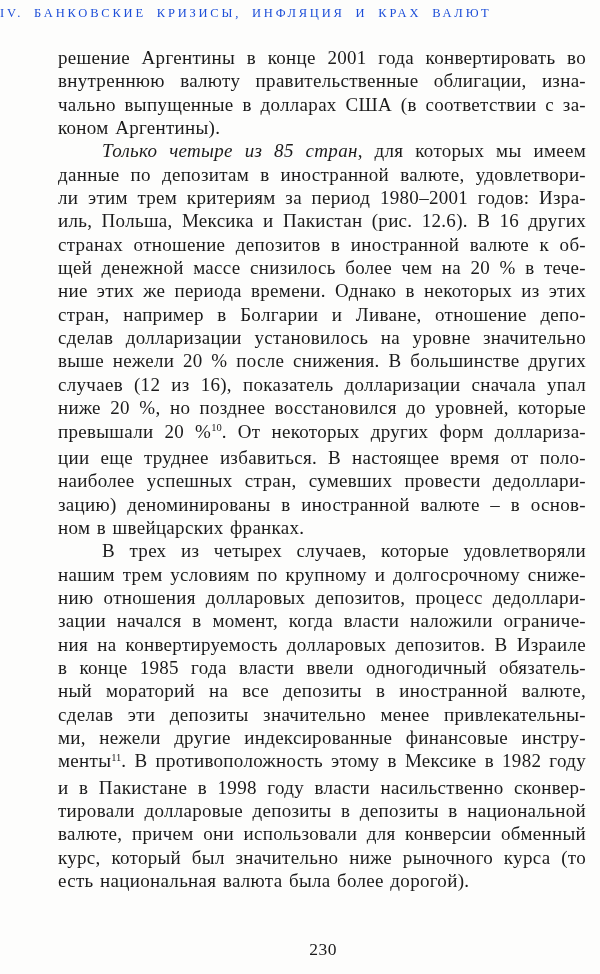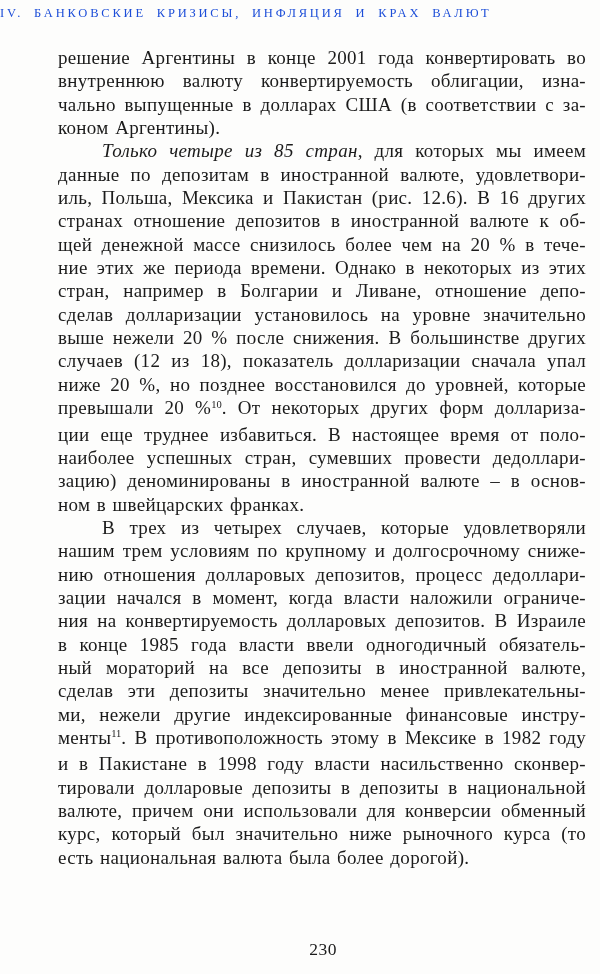--- a/index.html
+++ b/index.html
@@ -72,33 +72,34 @@
   }
 </style>
 </head>
 <body>
 
 <div class="page">
   <div class="running-header">IV. БАНКОВСКИЕ КРИЗИСЫ, ИНФЛЯЦИЯ И КРАХ ВАЛЮТ</div>
 
   <div class="text-block">
       <div class="line">решение Аргентины в конце 2001 года конвертировать во</div>
-      <div class="line">внутреннюю валюту конвертируемость облигации, изна-</div>
+      <div class="line">внутреннюю валюту правительственные облигации, изна-</div>
       <div class="line">чально выпущенные в долларах США (в соответствии с за-</div>
       <div class="line para-last">коном Аргентины).</div>
       <div class="line indent"><i>Только четыре из 85 стран</i>, для которых мы имеем</div>
       <div class="line">данные по депозитам в иностранной валюте, удовлетвори-</div>
+      <div class="line">ли этим трем критериям за период 1980–2001 годов: Изра-</div>
       <div class="line">иль, Польша, Мексика и Пакистан (рис. 12.6). В 16 других</div>
       <div class="line">странах отношение депозитов в иностранной валюте к об-</div>
       <div class="line">щей денежной массе снизилось более чем на 20 % в тече-</div>
       <div class="line">ние этих же периода времени. Однако в некоторых из этих</div>
       <div class="line">стран, например в Болгарии и Ливане, отношение депо-</div>
       <div class="line">сделав долларизации установилось на уровне значительно</div>
       <div class="line">выше нежели 20 % после снижения. В большинстве других</div>
-      <div class="line">случаев (12 из 18), показатель долларизации сначала упал</div>
+      <div class="line">случаев (12 из 16), показатель долларизации сначала упал</div>
       <div class="line">ниже 20 %, но позднее восстановился до уровней, которые</div>
       <div class="line">превышали 20 %<sup>10</sup>. От некоторых других форм доллариза-</div>
       <div class="line">ции еще труднее избавиться. В настоящее время от поло-</div>
       <div class="line">наиболее успешных стран, сумевших провести дедоллари-</div>
       <div class="line">зацию) деноминированы в иностранной валюте – в основ-</div>
       <div class="line para-last">ном в швейцарских франках.</div>
       <div class="line indent">В трех из четырех случаев, которые удовлетворяли</div>
       <div class="line">нашим трем условиям по крупному и долгосрочному сниже-</div>
       <div class="line">нию отношения долларовых депозитов, процесс дедоллари-</div>
       <div class="line">зации начался в момент, когда власти наложили ограниче-</div>

